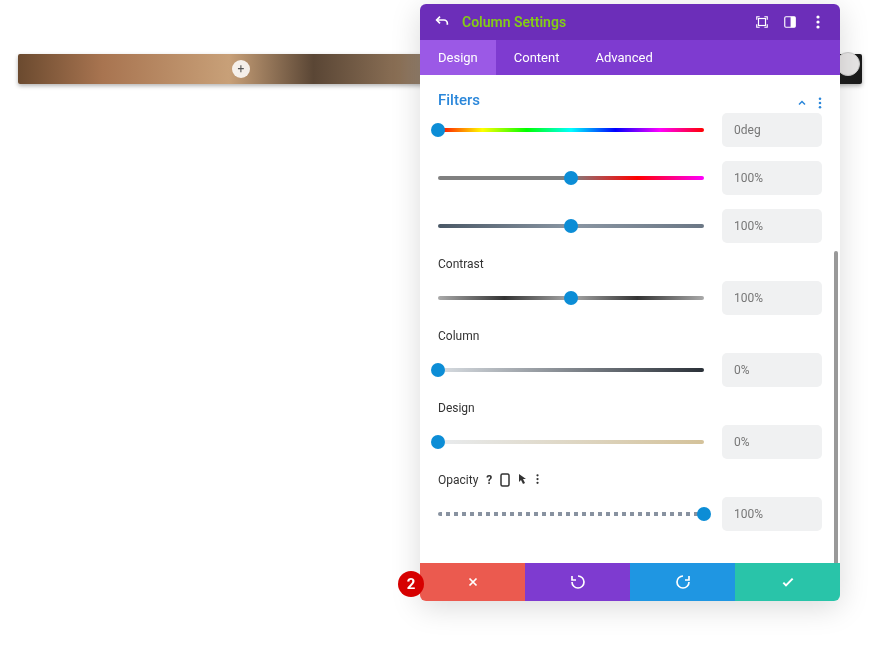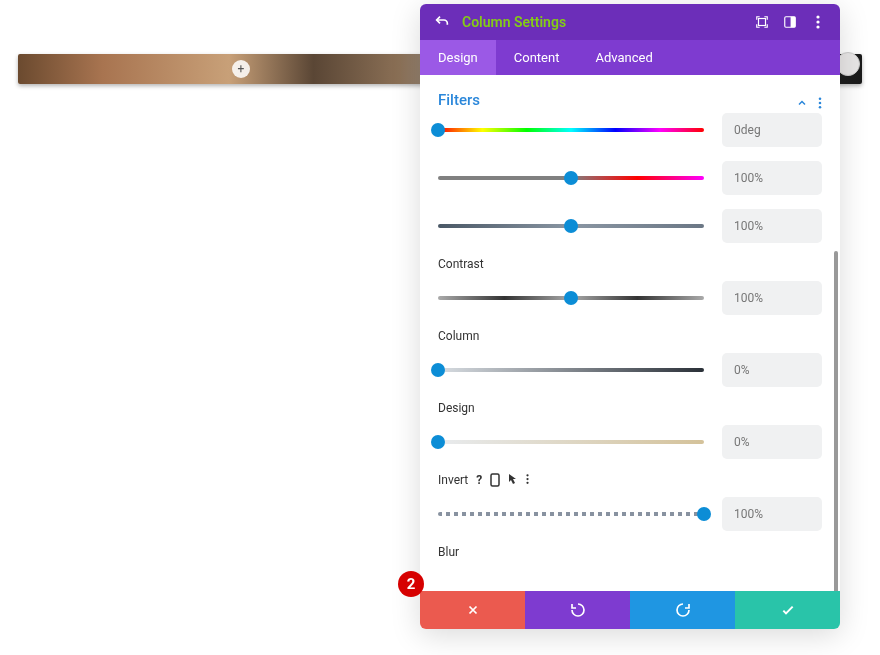--- a/index.html
+++ b/index.html
@@ -167,21 +167,21 @@
         <div class="slider-wrap">
             <div class="track sep"></div>
             <div class="thumb" style="left:0%"></div>
           </div>
         <input class="val" value="0%" style="">
       </div>
     </div>
 
     <div class="filter">
       <div class="flabel">
-        <span>Invert</span>
+        <span>Opacity</span>
         <span class="flabel-icons">
           <span style="font-weight:700">?</span>
           <span>
               <svg width="10" height="14" viewBox="0 0 10 14" fill="none" stroke="#333" stroke-width="1.5">
                 <rect x="1" y="1" width="8" height="12" rx="1.5"></rect>
               </svg>
             </span>
           <span>
               <svg width="10" height="12" viewBox="0 0 10 12" fill="#333">
                 <path d="M1 1l0 8 2-2 2 4 2-1-2-4 3 0z"></path>
@@ -198,24 +198,20 @@
       </div>
       <div class="row">
         <div class="slider-wrap">
             <div class="track opa"></div>
             <div class="thumb" style="left:100%"></div>
           </div>
         <input class="val" value="100%" style="">
       </div>
     </div>
 
-    <div class="filter">
-      <div class="flabel">Blur</div>
-
-    </div>
 
   </div>
 
   <div class="footer">
     <div class="fbtn red">
         <svg width="14" height="14" viewBox="0 0 24 24" fill="none" stroke="#fff" stroke-width="3">
           <path d="M6 6l12 12M18 6L6 18"></path>
         </svg>
       </div>
     <div class="fbtn purple">

